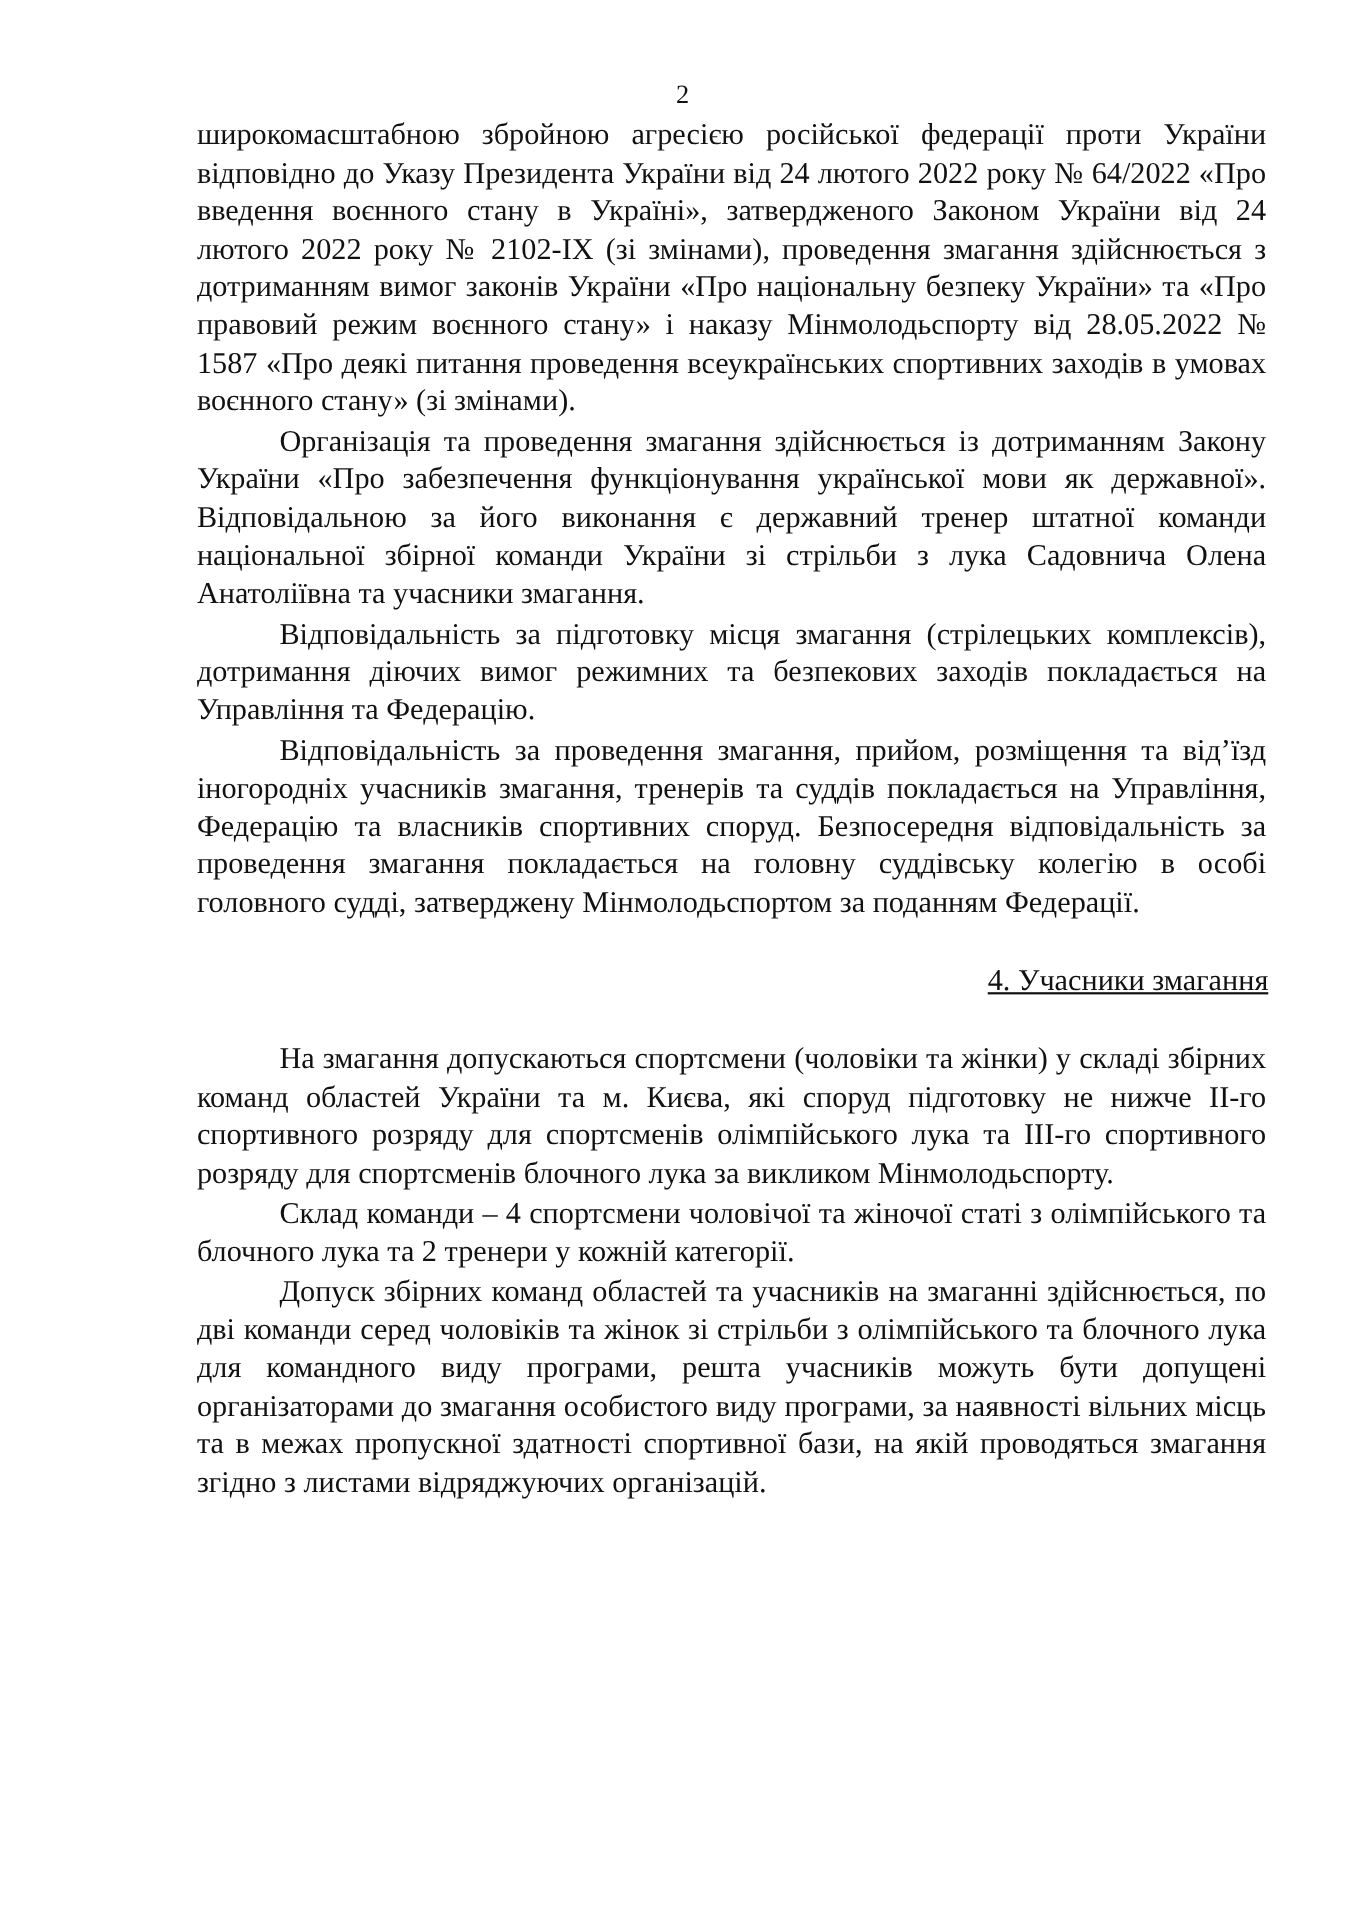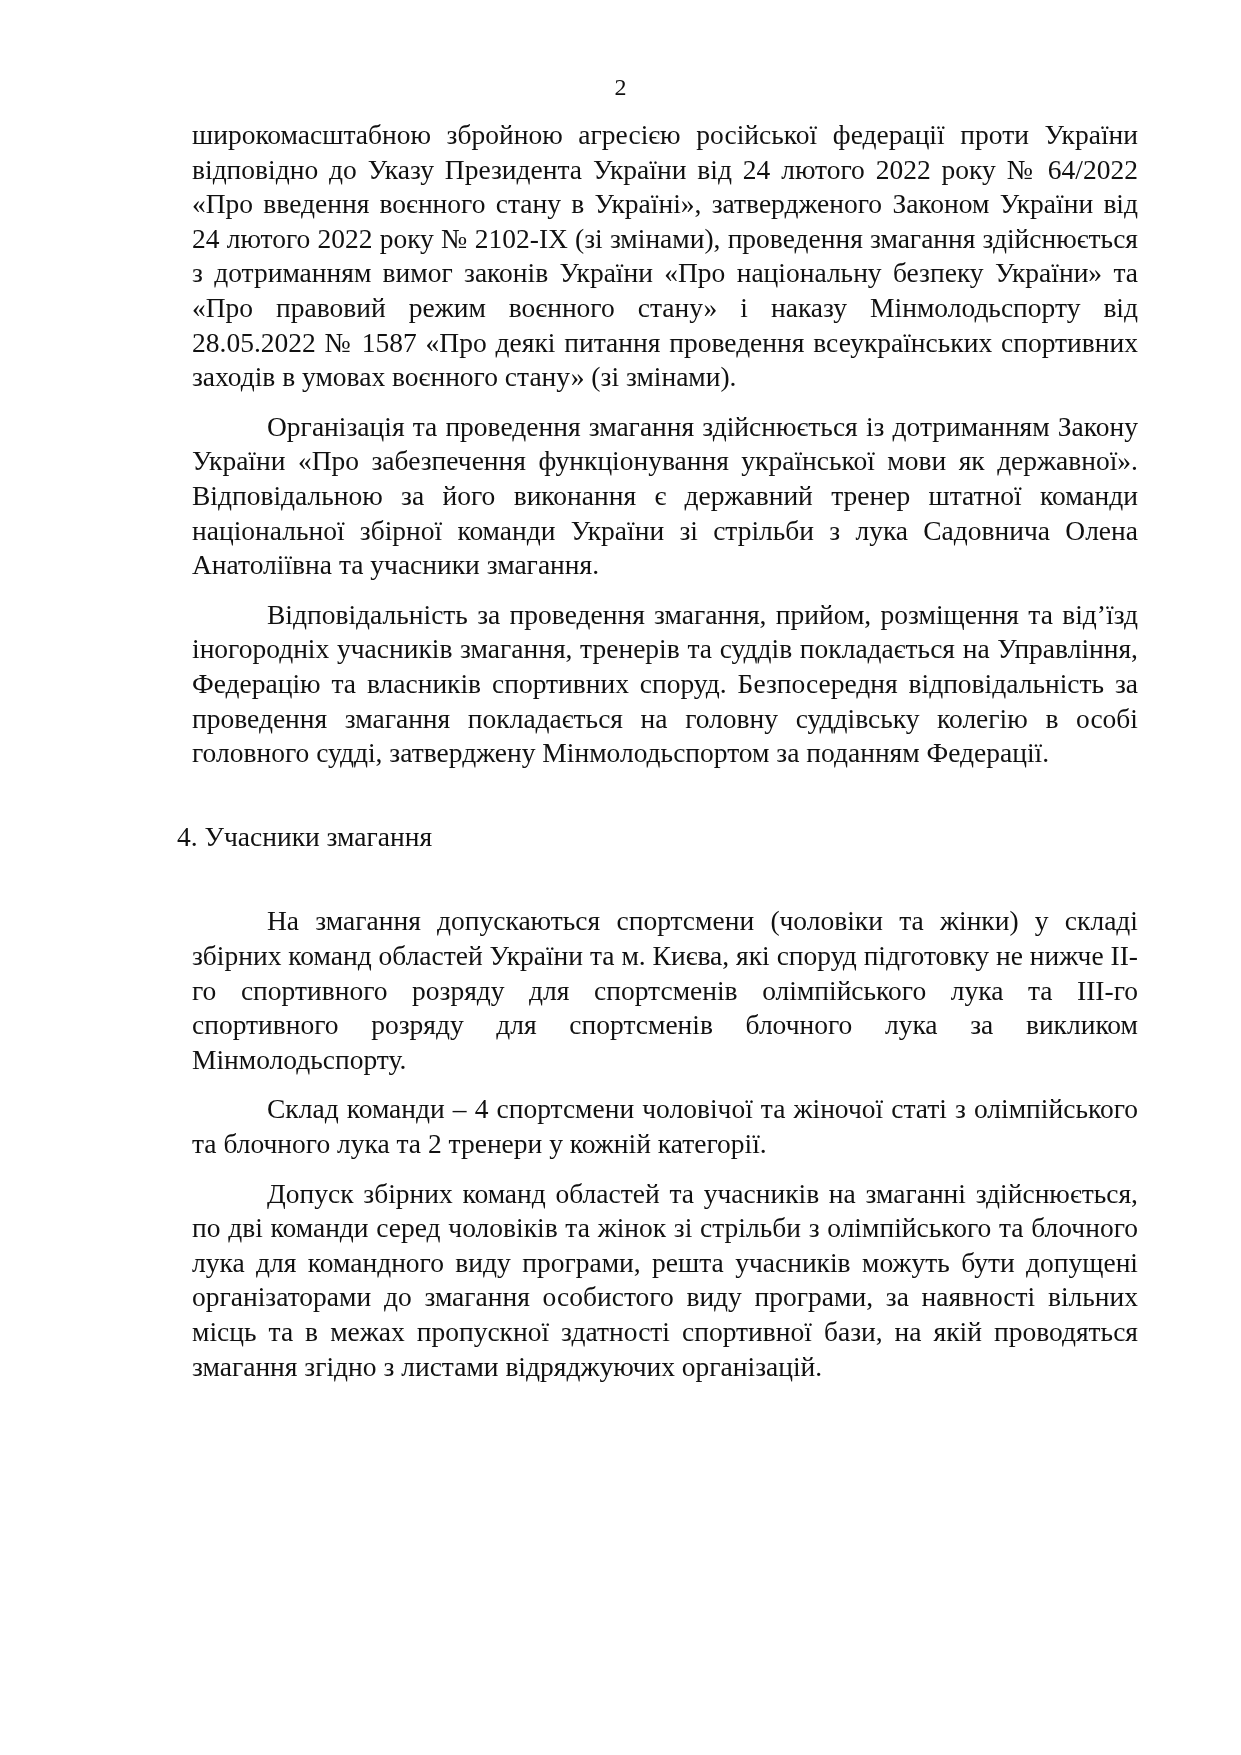--- a/index.html
+++ b/index.html
@@ -26,44 +26,46 @@
   }
   .content {
     position: absolute;
     top: 103px;
     left: 177px;
     width: 976px;
     font-size: 27.5px;
     line-height: 34.6px;
   }
   .para {
-    margin: 15px;
+    margin: 2px;
     text-align: justify;
     text-indent: 75px;
     hyphens: none;
   }
   .para.no-indent {
     text-indent: 0;
   }
   .heading {
     margin: 0;
-    text-align: left;
+    text-align: right;
     padding-top: 34.6px;
     padding-bottom: 34.6px;
     height: 34.6px;
+    text-decoration: underline;
   }
 </style>
 </head>
 <body>
 
 <div class="page-number">2</div>
 
 <div class="content">
   <p class="para no-indent">широкомасштабною збройною агресією російської федерації проти України відповідно до Указу Президента України від 24 лютого 2022 року № 64/2022 «Про введення воєнного стану в Україні», затвердженого Законом України від 24 лютого 2022 року № 2102-IX (зі змінами), проведення змагання здійснюється з дотриманням вимог законів України «Про національну безпеку України» та «Про правовий режим воєнного стану» і наказу Мінмолодьспорту від 28.05.2022 № 1587 «Про деякі питання проведення всеукраїнських спортивних заходів в умовах воєнного стану» (зі змінами).</p>
   <p class="para">Організація та проведення змагання здійснюється із дотриманням Закону України «Про забезпечення функціонування української мови як державної». Відповідальною за його виконання є державний тренер штатної команди національної збірної команди України зі стрільби з лука Садовнича Олена Анатоліївна та учасники змагання.</p>
+  <p class="para">Відповідальність за підготовку місця змагання (стрілецьких комплексів), дотримання діючих вимог режимних та безпекових заходів покладається на Управління та Федерацію.</p>
   <p class="para">Відповідальність за проведення змагання, прийом, розміщення та від’їзд іногородніх учасників змагання, тренерів та суддів покладається на Управління, Федерацію та власників спортивних споруд. Безпосередня відповідальність за проведення змагання покладається на головну суддівську колегію в особі головного судді, затверджену Мінмолодьспортом за поданням Федерації.</p>
 
   <h2 class="heading" style="font-weight:normal;font-size:27.5px;line-height:34.6px;">4. Учасники змагання</h2>
 
   <p class="para">На змагання допускаються спортсмени (чоловіки та жінки) у складі збірних команд областей України та м. Києва, які споруд підготовку не нижче ІІ-го спортивного розряду для спортсменів олімпійського лука та ІІІ-го спортивного розряду для спортсменів блочного лука за викликом Мінмолодьспорту.</p>
   <p class="para">Склад команди – 4 спортсмени чоловічої та жіночої статі з олімпійського та блочного лука та 2 тренери у кожній категорії.</p>
   <p class="para">Допуск збірних команд областей та учасників на змаганні здійснюється, по дві команди серед чоловіків та жінок зі стрільби з олімпійського та блочного лука для командного виду програми, решта учасників можуть бути допущені організаторами до змагання особистого виду програми, за наявності вільних місць та в межах пропускної здатності спортивної бази, на якій проводяться змагання згідно з листами відряджуючих організацій.</p>
 </div>
 
 </body></html>

